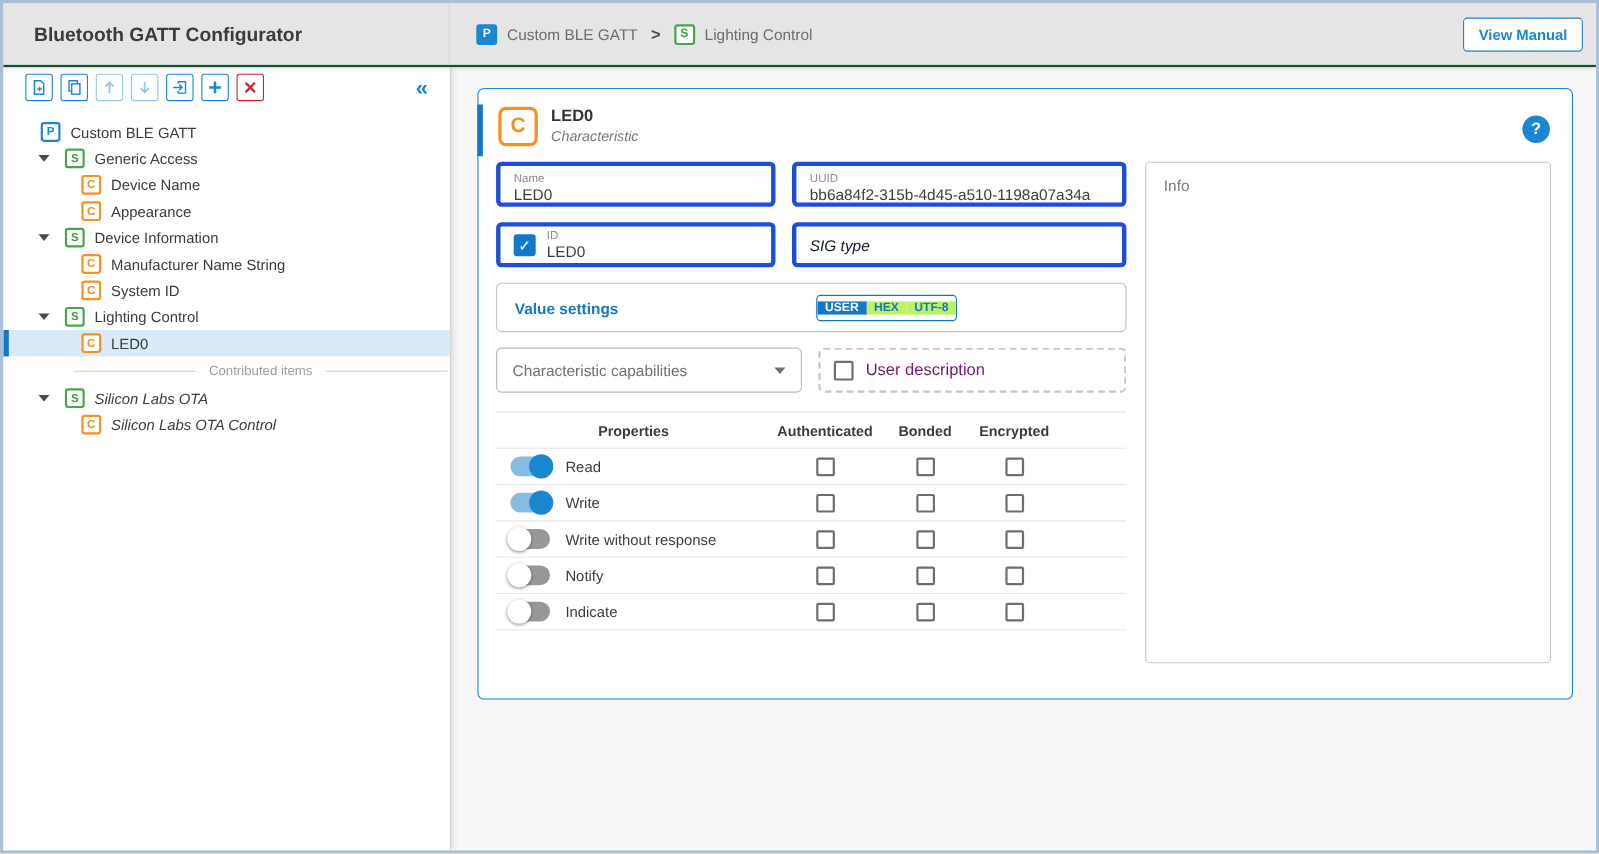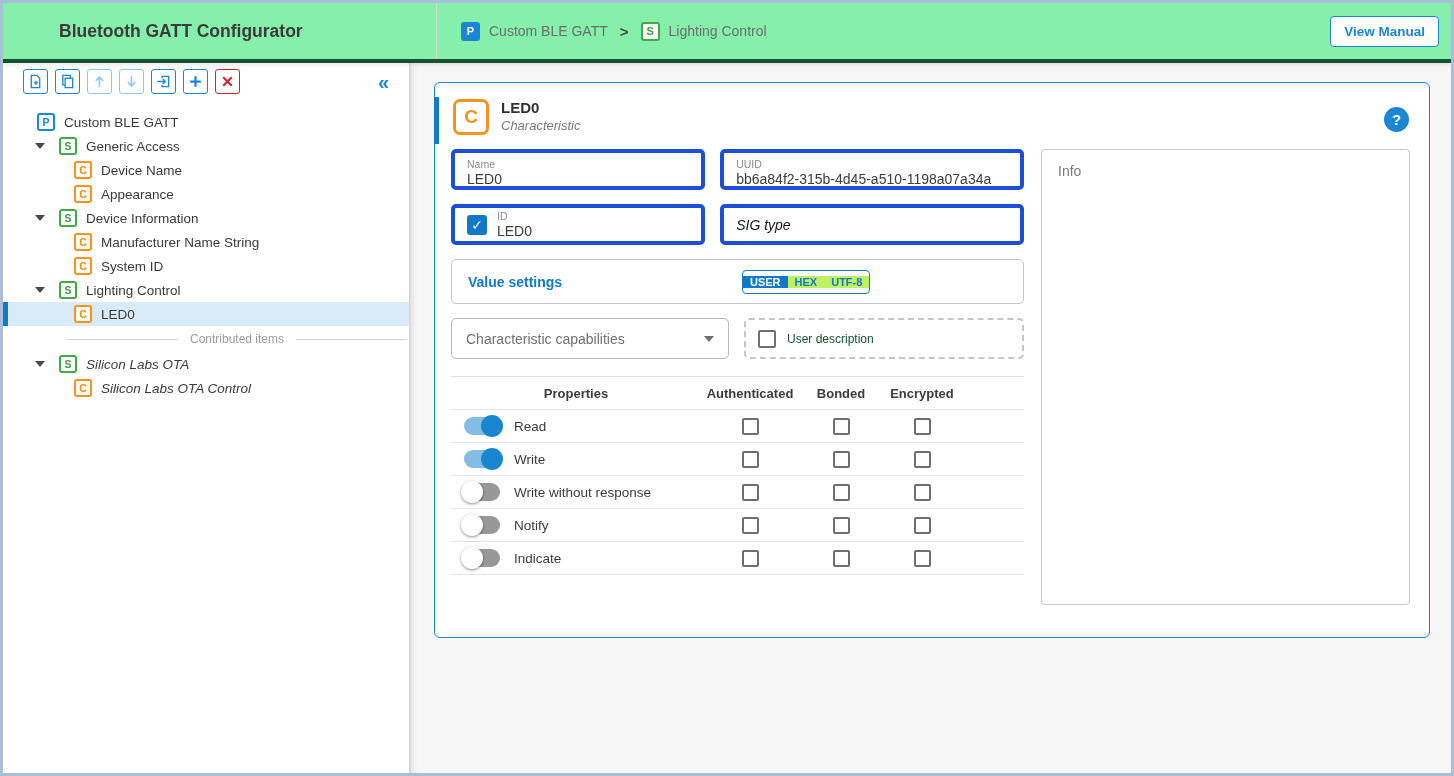--- a/index.html
+++ b/index.html
@@ -1,21 +1,21 @@
 <!DOCTYPE html>
 <html><head>
 <meta charset="utf-8">
 <style>
   html,body{margin:0;padding:0;background:#e8edf2;}
   .app{width:1454px;height:776px;box-sizing:border-box;border:3px solid #a9bed9;background:#f7f7f7;
        font-family:"Liberation Sans",sans-serif;position:relative;overflow:hidden;}
 
   
-  .header{height:56px;background:#86efac;display:flex;border-bottom:4px solid #14532d;
-          box-shadow:0 2px 4px rgba(0,0,0,.10);position:relative;z-index:6;padding-left:28px;}
+  .header{height:56px;background:#e5e5e5;display:flex;border-bottom:2px solid #14532d;
+          box-shadow:0 2px 4px rgba(0,0,0,.10);position:relative;z-index:6;}
   .header-left{width:406px;min-width:406px;border-right:1px solid #d8d8d8;display:flex;align-items:center;
                padding-left:28px;box-sizing:border-box;}
   .title{font-size:17.5px;font-weight:bold;color:#3b3b3b;}
   .header-right{flex:1;display:flex;align-items:center;padding:0 12px 0 24px;}
   .breadcrumb{display:flex;align-items:center;gap:12px;flex:1;}
   .crumb{display:flex;align-items:center;gap:9px;cursor:pointer;}
   .crumb-label{font-size:14px;color:#6d6d6d;}
   .crumb-sep{color:#4a4a4a;font-weight:bold;font-size:15px;}
   .badge{width:19px;height:19px;border-radius:3px;display:flex;align-items:center;justify-content:center;
          font-size:11px;font-weight:bold;box-sizing:border-box;background:#fff;flex:none;}
@@ -94,21 +94,21 @@
        background:#bef264;cursor:pointer;}
   .seg.active{background:#1478c8;color:#fff;}
 
   .dropdown{width:278px;height:41px;border:1px solid #b9b9b9;border-radius:5px;display:flex;align-items:center;
             justify-content:space-between;padding:0 14px;color:#6f6f6f;font-size:14px;box-sizing:border-box;cursor:pointer;}
   .caret{width:0;height:0;border-left:5px solid transparent;border-right:5px solid transparent;
          border-top:6px solid #6f6f6f;}
   .dashed{width:280px;height:41px;border:2px dashed #c6c6c6;border-radius:5px;display:flex;align-items:center;
           gap:11px;padding:0 12px;box-sizing:border-box;}
   .cb{width:18px;height:18px;border:2px solid #6f6f6f;border-radius:2px;background:#fff;box-sizing:border-box;cursor:pointer;flex:none;}
-  .dashed .dlabel2{color:#14532d;font-size:12px;}
+  .dashed .dlabel2{color:#701a75;font-size:15px;}
 
   .ptable{margin-top:17px;border-top:1px solid #e2e2e2;width:573px;}
   .prow{display:grid;grid-template-columns:250px 98px 84px 78px 1fr;align-items:center;height:32px;
         border-bottom:1px solid #e6e6e6;}
   .prow .hc{font-weight:bold;color:#3c3c3c;font-size:13px;text-align:center;}
   .pcell{display:flex;justify-content:center;}
   .plabel-cell{display:flex;align-items:center;gap:14px;padding-left:13px;}
   .plabel{font-size:13.5px;color:#3c3c3c;}
   .toggle{width:36px;height:18px;border-radius:9px;position:relative;cursor:pointer;flex:none;}
   .toggle.on{background:#85bce4;}

